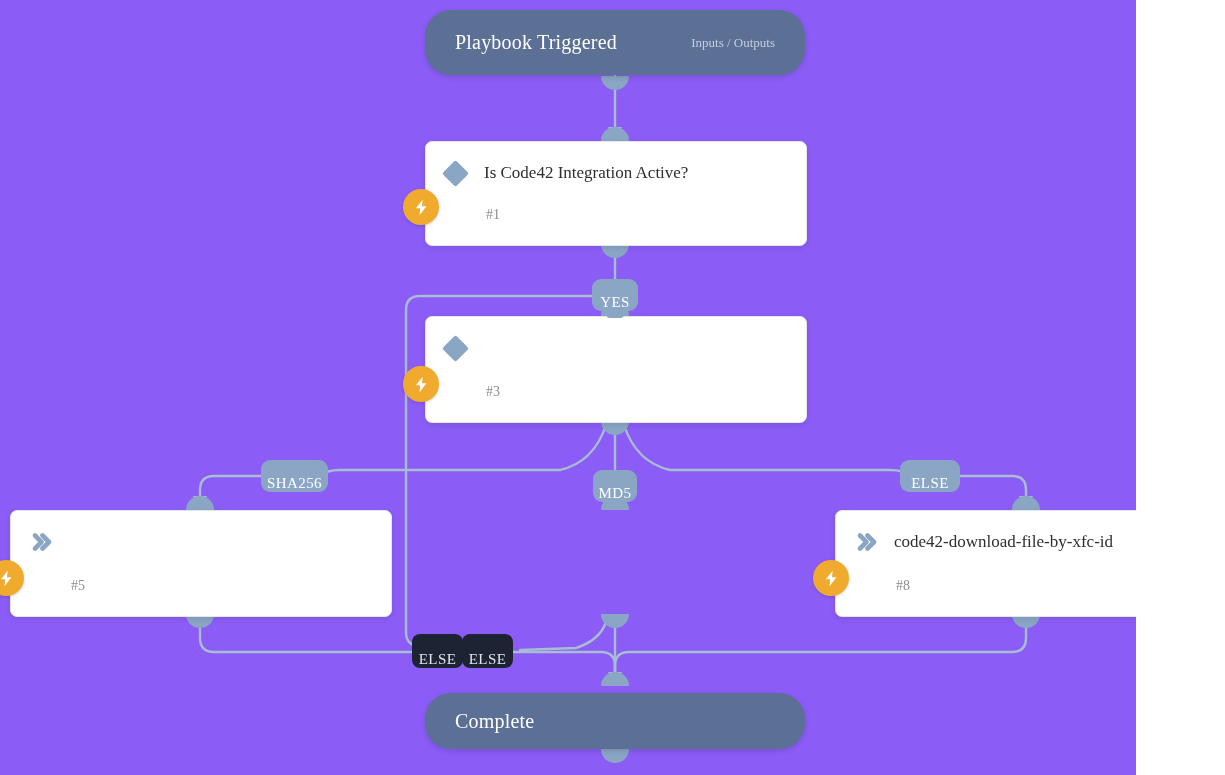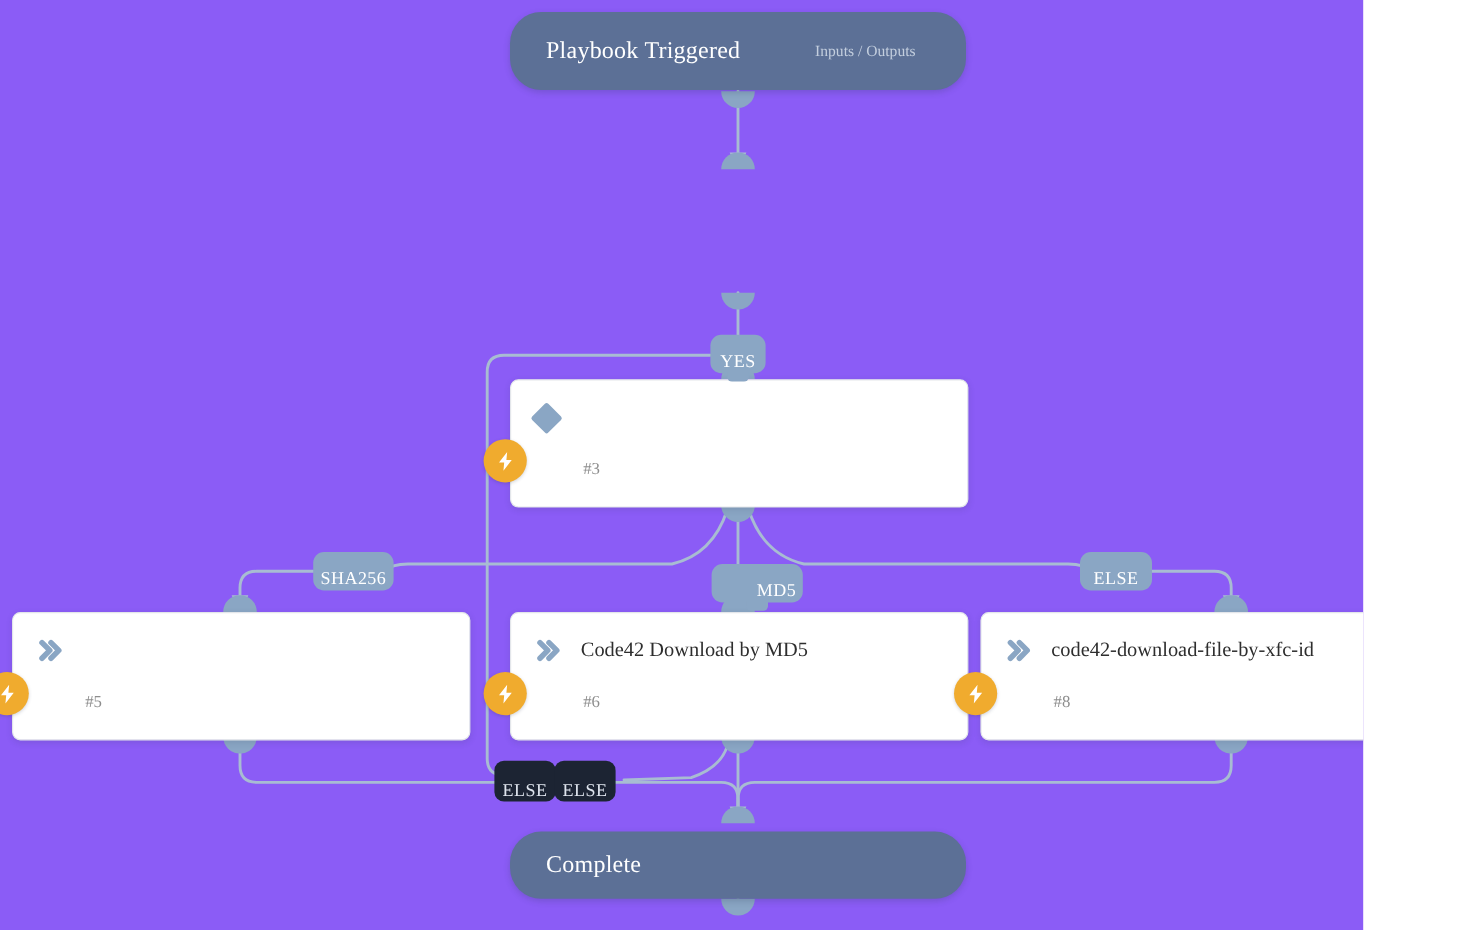--- a/index.html
+++ b/index.html
@@ -54,21 +54,21 @@
     color: #ffffff;
     font-size: 20px;
     letter-spacing: 0.2px;
     margin-left: 30px;
     white-space: nowrap;
   }
   .pill-sub {
     color: #c3cede;
     font-size: 13px;
     margin-left: auto;
-    margin-right: 42px;
+    margin-right: 30px;
     white-space: nowrap;
   }
 
   
   .card {
     position: absolute;
     background: #ffffff;
     border: 1px solid #e3e6ea;
     border-radius: 7px;
     box-shadow: 0 2px 5px rgba(40,55,80,0.13);
@@ -211,20 +211,34 @@
     <path class="port" d="M1012,614 a14,14 0 0 0 28,0 Z"></path>
     <path class="port" d="M601,686 a14,14 0 0 1 28,0 Z"></path>
     <path class="port" d="M601,749 a14,14 0 0 0 28,0 Z"></path>
   </svg>
 
   <div class="pill-node" style="left:425px; top:10px; width:380px; height:65px;">
     <span class="pill-title">Playbook Triggered</span>
     <span class="pill-sub">Inputs / Outputs</span>
   </div>
 
+  <div class="card" style="left:425px; top:141px; width:380px; height:103px;">
+    <div class="card-row">
+      <span class="type-icon">
+        <span class="diamond"></span>
+      </span>
+      <span class="card-title">Is Code42 Integration Active?</span>
+    </div>
+    <span class="badge">
+      <svg viewBox="0 0 24 24" aria-hidden="true">
+          <path fill="#ffffff" d="M13.6 1 4 13.2h6.1L9.2 23 19 10.4h-6.3z"></path>
+        </svg>
+    </span>
+    <span class="task-num">#1</span>
+  </div>
 
   <div class="label-chip" style="left:592px; top:279px; width:46px; height:32px;">
     <span>YES</span>
     <span class="chip-stem"></span>
   </div>
 
   <div class="card" style="left:425px; top:316px; width:380px; height:105px;">
     <div class="card-row">
       <span class="type-icon">
         <span class="diamond"></span>
@@ -235,21 +249,21 @@
           <path fill="#ffffff" d="M13.6 1 4 13.2h6.1L9.2 23 19 10.4h-6.3z"></path>
         </svg>
     </span>
     <span class="task-num">#3</span>
   </div>
 
   <div class="label-chip" style="left:261px; top:460px; width:67px; height:32px;">
     <span>SHA256</span>
   </div>
 
-  <div class="label-chip" style="left:593px; top:470px; width:44px; height:32px;padding-left:32px;">
+  <div class="label-chip" style="left:593px; top:470px; width:44px; height:32px;">
     <span>MD5</span>
     <span class="chip-stem"></span>
   </div>
 
   <div class="label-chip" style="left:900px; top:460px; width:60px; height:32px;">
     <span>ELSE</span>
   </div>
 
   <div class="card" style="left:10px; top:510px; width:380px; height:105px;">
     <div class="card-row">
@@ -261,39 +275,22 @@
       </span>
     </div>
     <span class="badge">
       <svg viewBox="0 0 24 24" aria-hidden="true">
           <path fill="#ffffff" d="M13.6 1 4 13.2h6.1L9.2 23 19 10.4h-6.3z"></path>
         </svg>
     </span>
     <span class="task-num">#5</span>
   </div>
 
-  <div class="card" style="left:425px; top:510px; width:380px; height:105px;">
-    <div class="card-row">
-      <span class="type-icon">
-        <svg class="chevron" viewBox="0 0 24 24" aria-hidden="true">
-          <path fill="none" stroke="#8aa6c4" stroke-width="4.6" stroke-linecap="round" stroke-linejoin="round" d="M7 5.5 13.5 12 7 18.5"></path>
-          <path fill="none" stroke="#8aa6c4" stroke-width="4.6" stroke-linecap="round" stroke-linejoin="round" d="M14.5 5.5 21 12 14.5 18.5"></path>
-        </svg>
-      </span>
-      <span class="card-title">Code42 Download by MD5</span>
-    </div>
-    <span class="badge">
-      <svg viewBox="0 0 24 24" aria-hidden="true">
-          <path fill="#ffffff" d="M13.6 1 4 13.2h6.1L9.2 23 19 10.4h-6.3z"></path>
-        </svg>
-    </span>
-    <span class="task-num">#6</span>
-  </div>
-
-  <div class="card" style="left:817px; top:510px; width:380px; height:105px;text-align:center;">
+
+  <div class="card" style="left:835px; top:510px; width:380px; height:105px;text-align:center;">
     <div class="card-row">
       <span class="type-icon">
         <svg class="chevron" viewBox="0 0 24 24" aria-hidden="true">
           <path fill="none" stroke="#8aa6c4" stroke-width="4.6" stroke-linecap="round" stroke-linejoin="round" d="M7 5.5 13.5 12 7 18.5"></path>
           <path fill="none" stroke="#8aa6c4" stroke-width="4.6" stroke-linecap="round" stroke-linejoin="round" d="M14.5 5.5 21 12 14.5 18.5"></path>
         </svg>
       </span>
       <span class="card-title">code42-download-file-by-xfc-id</span>
     </div>
     <span class="badge">

